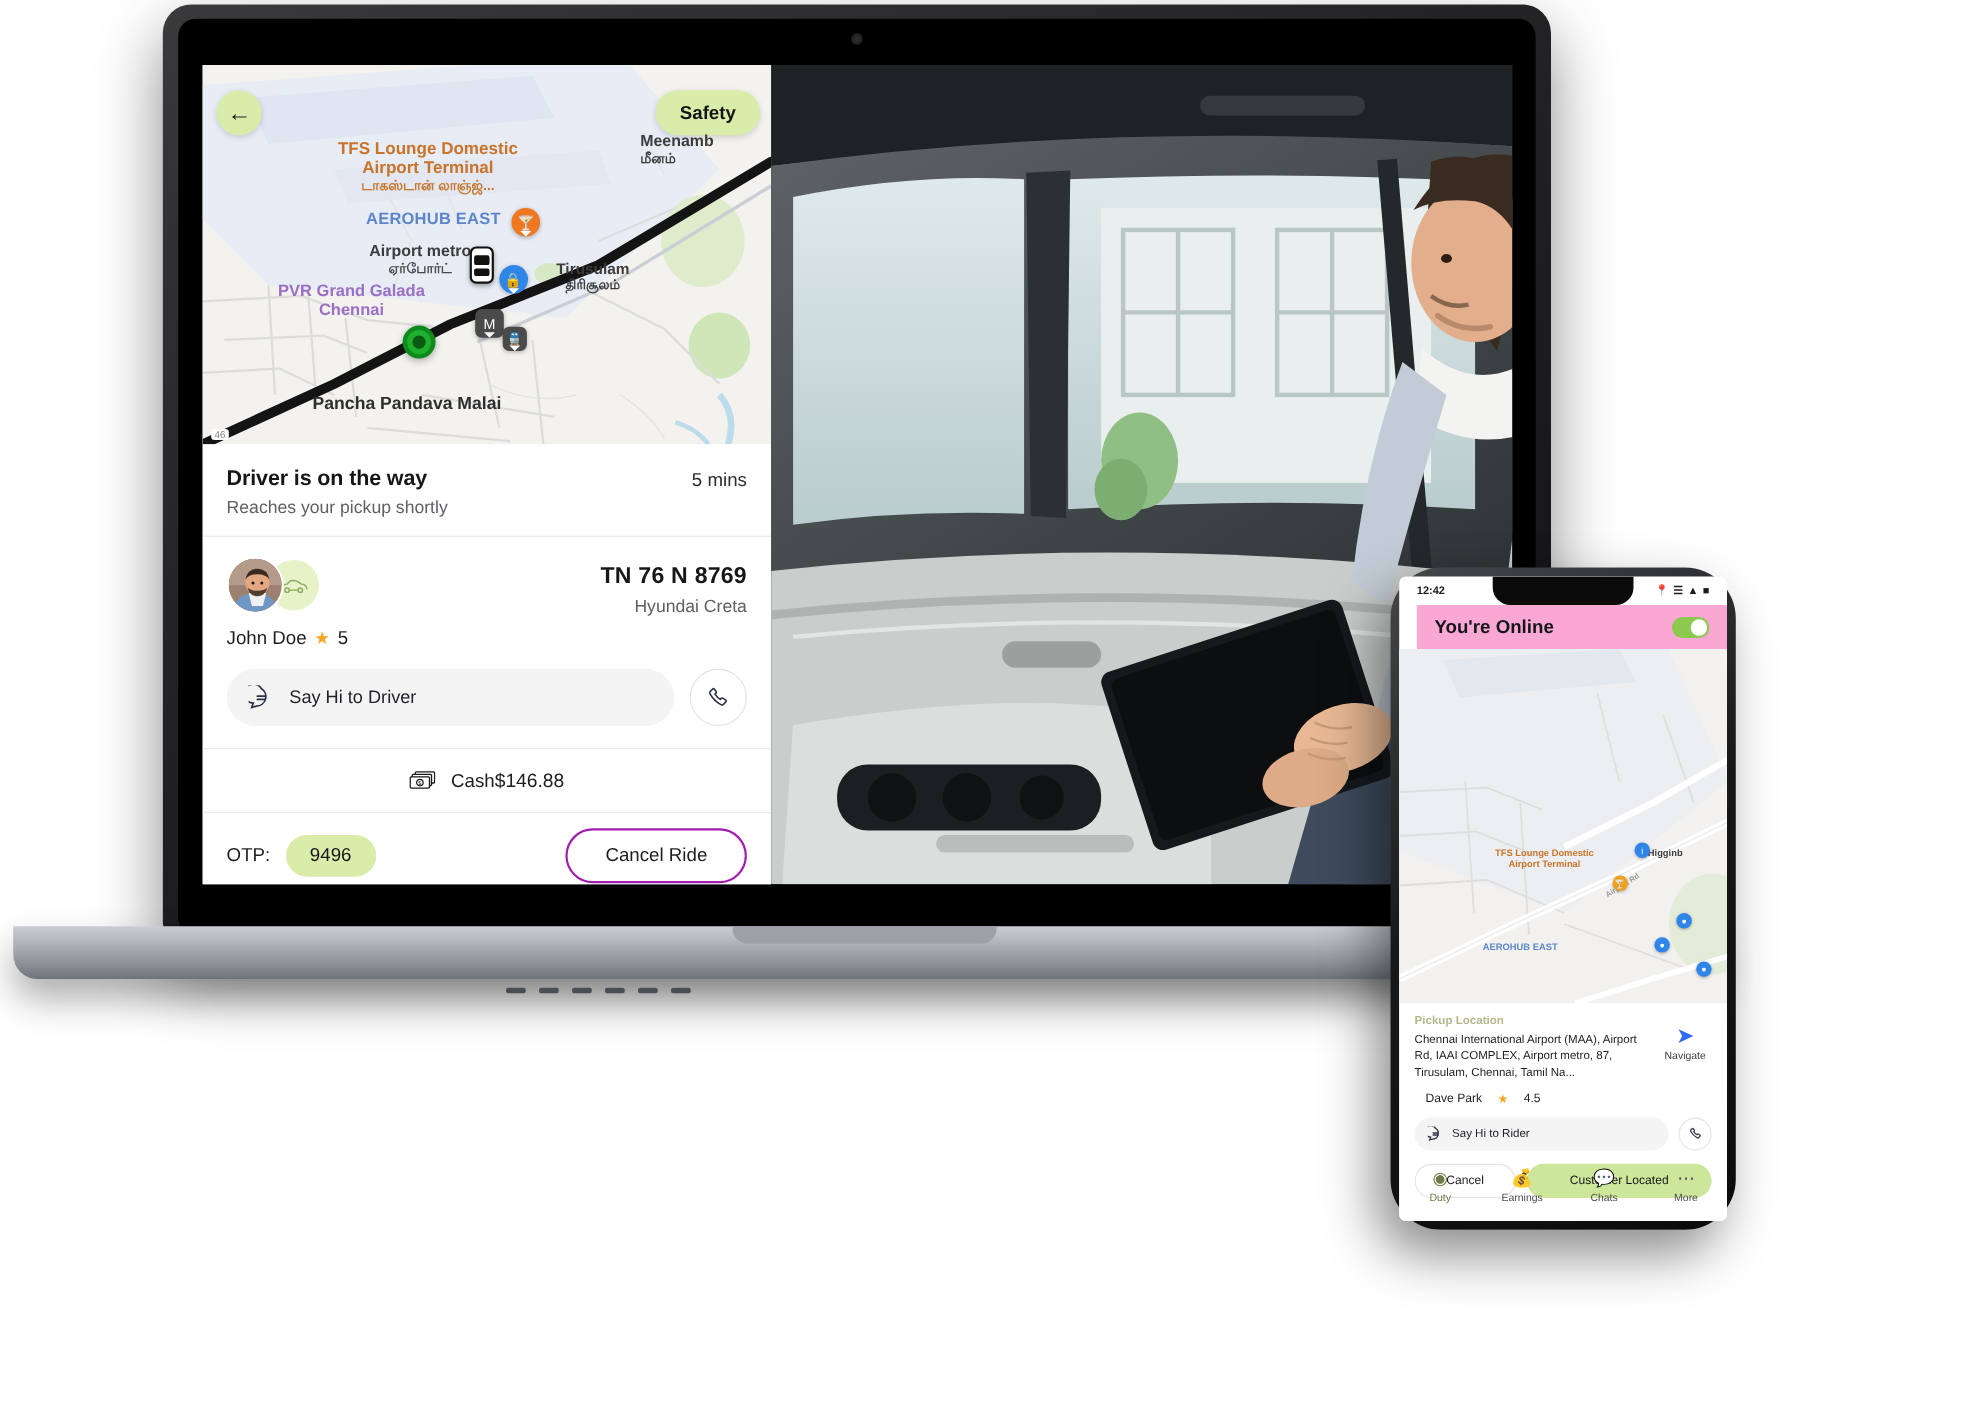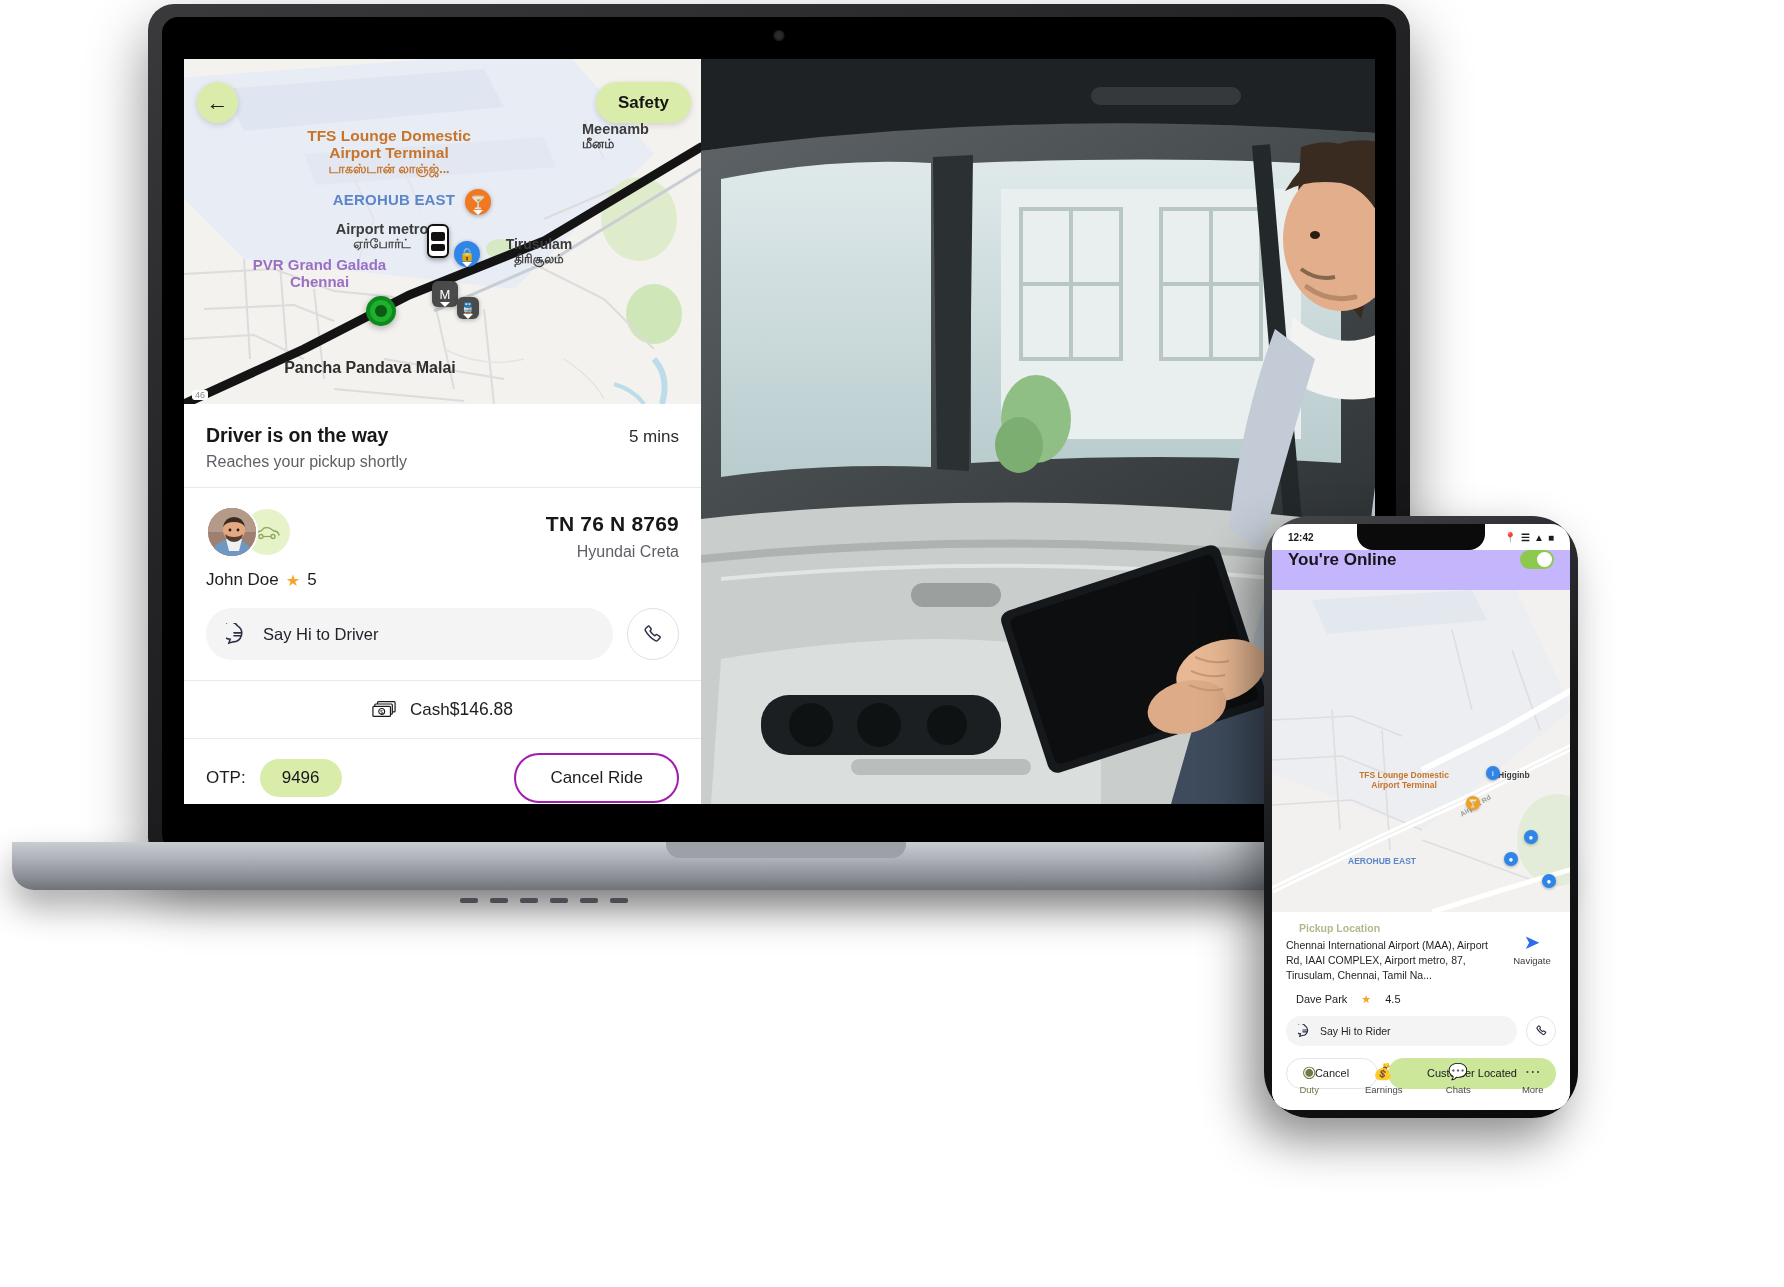--- a/index.html
+++ b/index.html
@@ -168,53 +168,53 @@
 
   
   .phone {
     position:absolute; left: 1264px; top: 516px; width: 314px; height: 602px;
     border-radius: 46px;
     background: linear-gradient(150deg,#45474b,#17181a 45%,#0b0b0c);
     padding: 8px;
     box-shadow: -14px 22px 48px rgba(0,0,0,.45);
   }
   .phone-screen {
-    position:relative; width:100%; height:100%; border-radius: 19px; overflow:hidden; background:#fff;
+    position:relative; width:100%; height:100%; border-radius: 6px; overflow:hidden; background:#fff;
   }
   .notch {
     position:absolute; left:50%; transform:translateX(-50%); top:0;
     width: 128px; height: 26px; background:#0b0b0c; border-radius: 0 0 16px 16px; z-index:6;
   }
   .status-bar {
     position:absolute; top:0; left:0; right:0; height:26px; z-index:5;
     display:flex; align-items:center; justify-content:space-between; padding: 0 16px;
     font-size: 10px; color:#1b1b1b; font-weight:600;
   }
   .status-icons { display:flex; gap:4px; align-items:center; }
   .online-row {
-    position:absolute; top: 26px; left:0; right:0; height: 40px; z-index:4;
-    display:flex; justify-content:space-between; padding: 0 16px; background:#c4b5fd;
+    position:absolute; top: 26px; left:16px; right:0; height: 40px; z-index:4;
+    display:flex; align-items:center; justify-content:space-between; padding: 0 16px; background:#f9a8d4;
   }
   .online-title { font-size: 17px; font-weight: 600; color:#15151a; }
   .toggle { width: 34px; height: 19px; border-radius: 999px; background:#8ec94f; position:relative; cursor:pointer; }
   .toggle i { position:absolute; right:2px; top:2px; width:15px; height:15px; border-radius:50%; background:#fff; display:block; }
 
   .pmap { position:absolute; top: 66px; left:0; right:0; height: 322px; background:#f1f0ee; overflow:hidden; }
   .pmap svg { position:absolute; inset:0; }
   .pmap-label { position:absolute; font-weight:700; pointer-events:none; }
   .pm-tfs { left: 76px; top: 180px; width: 112px; color:#c8742a; font-size: 8.5px; text-align:center; line-height:1.2; }
   .pm-aero { left: 76px; top: 266px; color:#5d86c9; font-size: 8.5px; }
   .pm-higg { left: 226px; top: 180px; color:#3c3c3c; font-size: 8.5px; }
   .pm-road { left: 186px; top: 212px; color:#9a9a9a; font-size: 7px; transform: rotate(-32deg); }
   .ppoi { position:absolute; width: 14px; height:14px; border-radius:50%; display:flex; align-items:center;
           justify-content:center; color:#fff; font-size:8px; box-shadow:0 1px 3px rgba(0,0,0,.3); }
 
   .pcard { position:absolute; left:0; right:0; top: 388px; bottom: 0; background:#fff; z-index: 3; }
   .pickup-head { padding: 10px 14px 0; }
-  .pickup-title { font-size: 10.5px; color:#b4b88a; font-weight:600;margin-left:13px; }
+  .pickup-title { font-size: 10.5px; color:#b4b88a; font-weight:600; }
   .pickup-addr { font-size: 10.5px; color:#1f1f24; line-height: 1.42; margin-top: 4px; max-width: 212px; font-weight:500;}
   .navigate {
     position:absolute; right: 12px; top: 20px; width: 52px; text-align:center; cursor:pointer;
   }
   .navigate .nv-ico { font-size: 20px; color:#2f6df0; line-height:1; }
   .navigate .nv-txt { font-size: 9.5px; color:#3c3c42; margin-top: 3px; }
   .rider-row { padding: 10px 24px 0; font-size: 11px; color:#1d1d20; display:flex; align-items:center; gap:14px; }
   .rider-row .star { font-size: 11px; }
   .p-sayhi-row { display:flex; align-items:center; gap:9px; padding: 10px 14px 0; }
   .p-sayhi {

